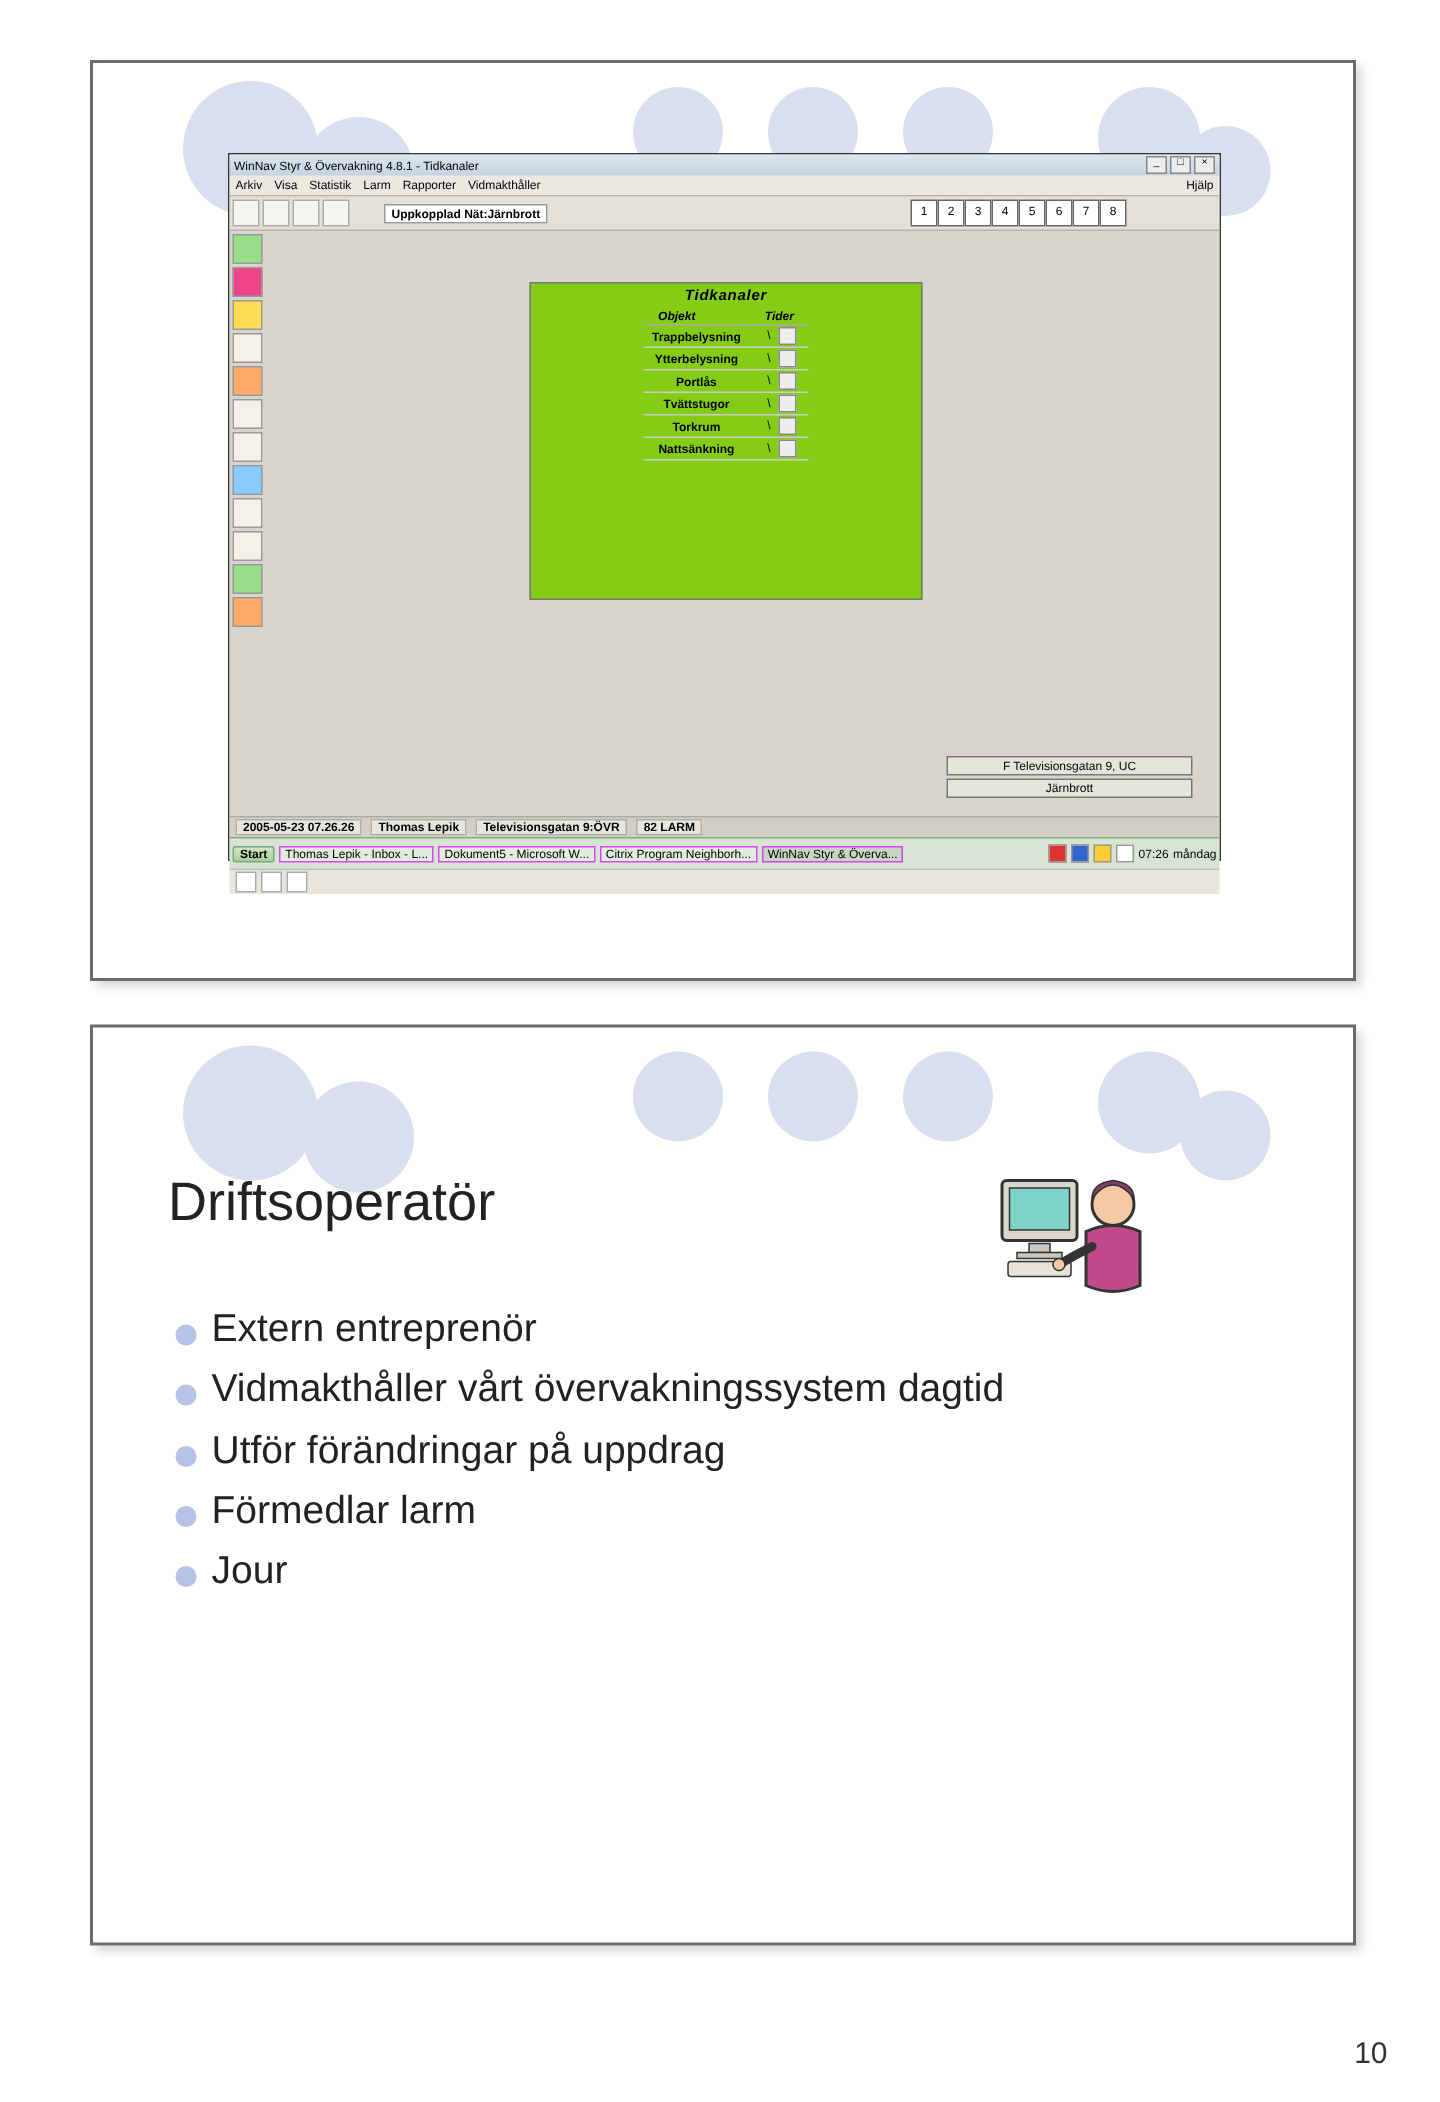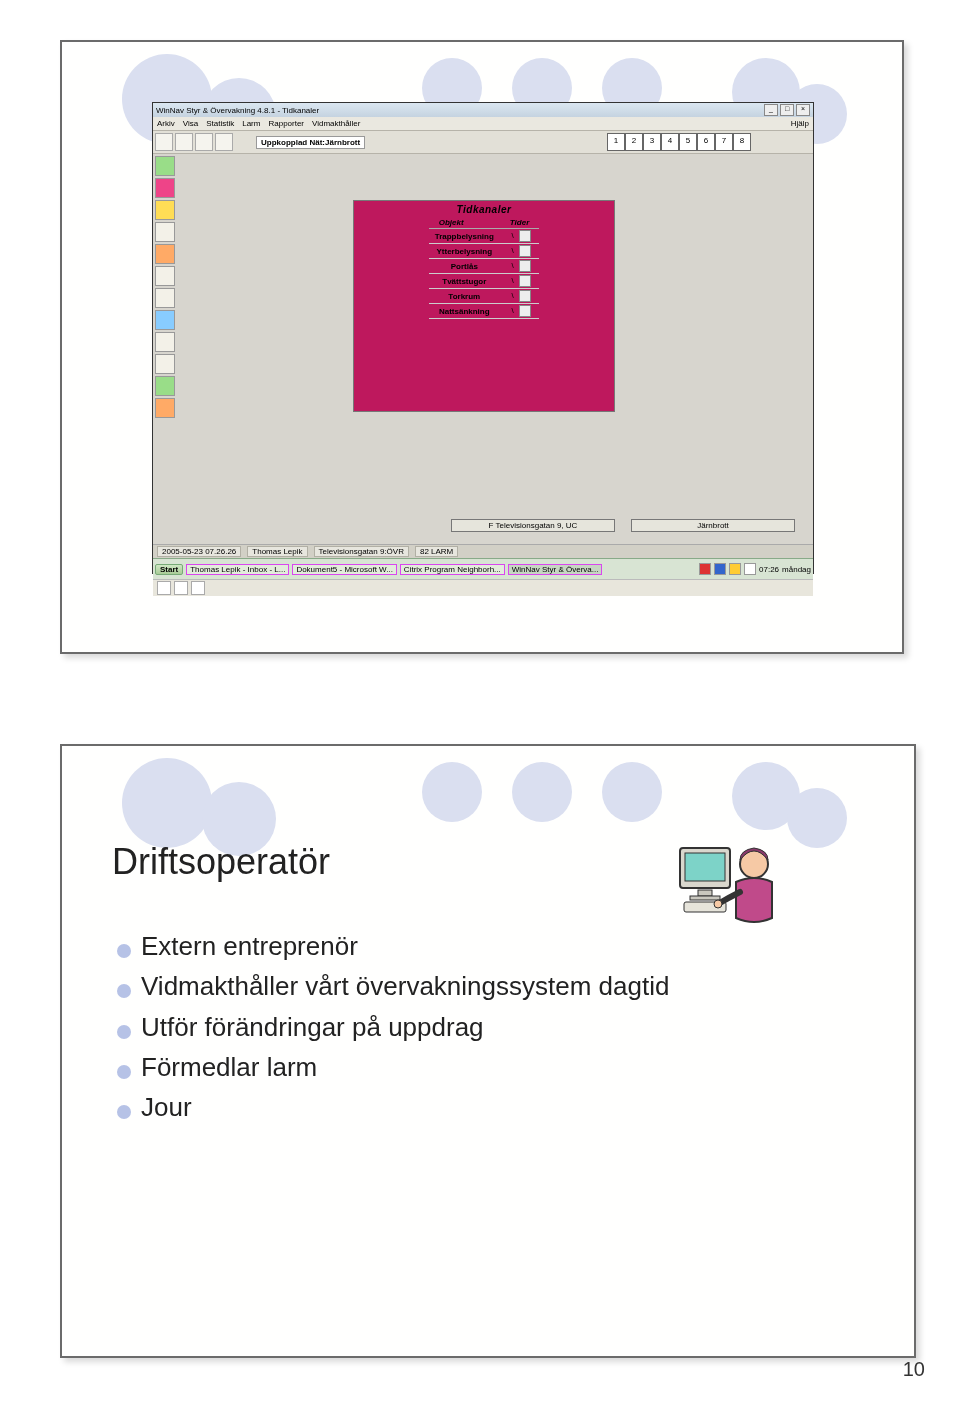--- a/index.html
+++ b/index.html
@@ -17,21 +17,21 @@
   .slide {
     position: absolute;
     left: 60px;
     width: 840px;
     height: 610px;
     border: 2px solid #6b6b6b;
     background: #fffffe;
     box-shadow: 4px 4px 6px rgba(0,0,0,0.15);
   }
   .slide1 { top: 40px; }
-  .slide2 { top: 744px; padding-left: 12px; }
+  .slide2 { top: 683px; }
 
   
   .circles {
     position: absolute;
     top: 12px;
     left: 60px;
     right: 20px;
     height: 100px;
     pointer-events: none;
   }
@@ -116,24 +116,24 @@
     width:18px; height:18px; border:1px solid #999; background:#f3f1e8;
   }
   .sbtn.c-red{background:#e48;}
   .sbtn.c-yl{background:#fd5;}
   .sbtn.c-bl{background:#8cf;}
   .sbtn.c-gr{background:#9d8;}
   .sbtn.c-or{background:#fa6;}
 
   .aw-panel {
     position:absolute;
-    left:200px; top:46px;
+    left:200px; top:34px;
     width:260px; height:210px;
     border:1px solid #777;
-    background:#be185d;
+    background:#84cc16;
   }
   .aw-panel .ptitle {
     text-align:center; font-weight:bold; font-style:italic; font-size:10px;
     padding:3px 0 2px 0; letter-spacing:0.5px;
   }
   .aw-panel table {
     margin:0 auto;
     border-collapse:collapse;
     font-size:8px;
   }
@@ -149,36 +149,36 @@
   .aw-panel td.obj { font-weight:bold; text-align:center;margin-top:24px; }
   .aw-panel td.tid { text-align:center; }
   .aw-panel .tidbtn {
     display:inline-block; width:10px; height:10px; border:1px solid #888; background:#eee;
     margin-left:2px; vertical-align:middle;
   }
   .aw-panel .tidlbl { display:inline-block; width:8px; text-align:center; }
 
   .aw-infobtns {
     position:absolute; right:18px; bottom:12px;
-    display:flex; flex-direction:row; gap:16px;
+    display:flex; flex-direction:column; gap:2px;
   }
   .aw-infobtns .ibtn {
     border:1px solid #777; background:#e6e5dc; padding:1px 6px; font-size:8px; min-width:150px; text-align:center;
   }
 
   .aw-status {
     display:flex; gap:6px;
     background:#d2d0c6;
     border-top:1px solid #aaa;
     padding:1px 4px; font-size:8px;
   }
   .aw-status .sitem {
     border:1px solid #b1afa4; background:#e7e6de; padding:0 4px;
   }
-  .aw-status .sitem.bold { font-weight:normal; }
+  .aw-status .sitem.bold { font-weight:bold; }
 
   .aw-taskbar {
     display:flex; align-items:center;
     background:#d8e4d3;
     border-top:1px solid #8a8;
     padding:1px 2px;
     gap:3px;
     font-size:8px;
     height:18px;
   }

